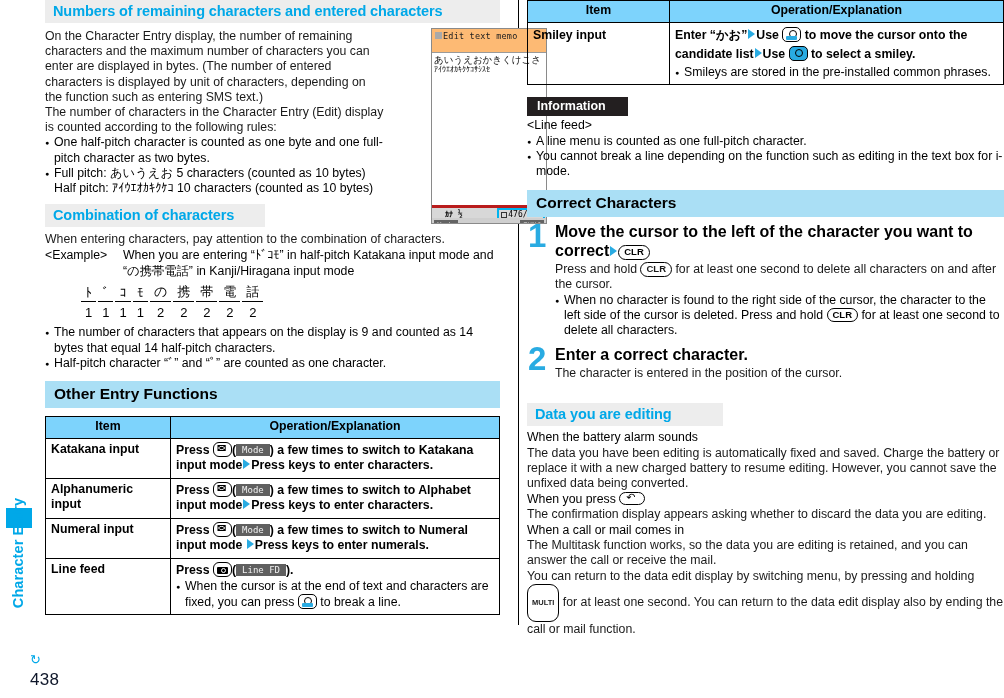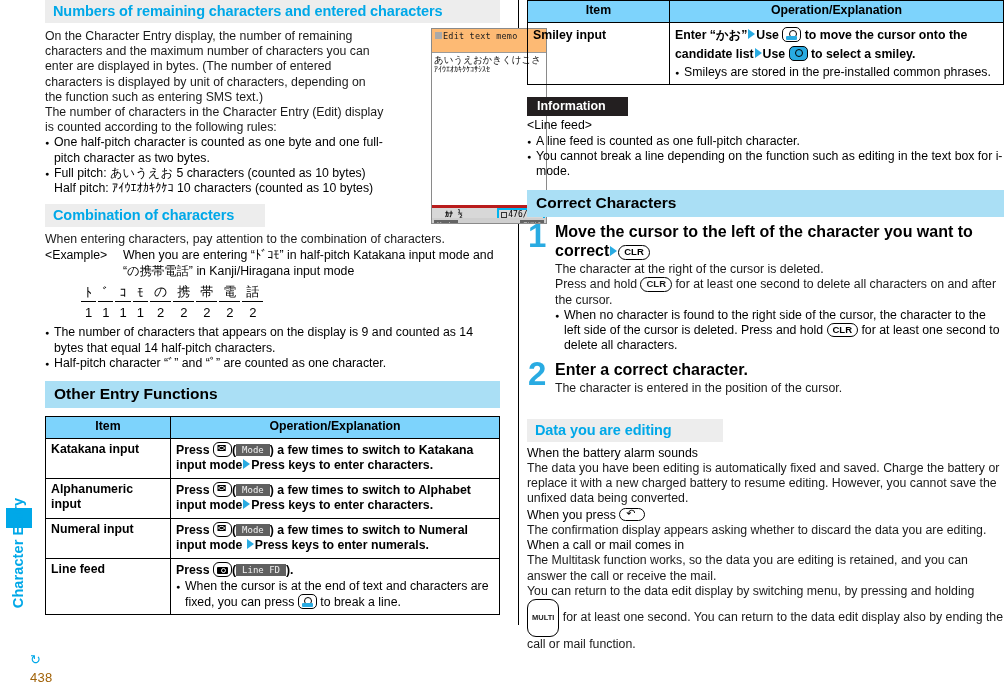--- a/index.html
+++ b/index.html
@@ -37,22 +37,22 @@
     color: #00a8e8;
     font-weight: bold;
     font-size: 14.5px;
     letter-spacing: .1px;
     text-align: center;
     white-space: nowrap;
   }
   #page-number {
     position: absolute;
     left: 30px; top: 670px;
-    font-size: 13px;
-    color: #a16207;
+    font-size: 17px;
+    color: #0f172a;
     letter-spacing: .3px;
   }
   #page-glyph {
     position: absolute;
     left: 30px; top: 653px;
     font-size: 13px;
     color: #00a8e8;
     line-height: 1;
   }
 
@@ -571,36 +571,35 @@
           </div>
         </td>
       </tr>
     </tbody>
       </table>
 
     <div style="margin-top:11px;">
       <div class="h-info">Information</div>
       <div class="b" style="font-size:12.3px; line-height:15.5px; margin-top:2px;">&lt;Line feed&gt;</div>
       <div class="bullet">
-        <span>A line feed is counted as one full-pitch character.</span>
+        <span>A line menu is counted as one full-pitch character.</span>
       </div>
       <div class="bullet">
         <span>You cannot break a line depending on the function such as editing in the text box for i-mode.</span>
       </div>
     </div>
 
     <div class="h-blue" style="margin-top:11px;">Correct Characters</div>
 
     <div class="step">
       <div class="step-num">1</div>
       <div class="step-title">
         <span>Move the cursor to the left of the character you want to correct</span><span class="tri"></span><span class="key">CLR</span>
       </div>
       <div class="step-body">
-        <p>The character at the right of the cursor is deleted.</p>
         <p>
           <span>Press and hold</span>
           <span class="key">CLR</span>
           <span>for at least one second to delete all characters on and after the cursor.</span>
         </p>
         <div class="bullet">
           <span>When no character is found to the right side of the cursor, the character to the left side of the cursor is deleted. Press and hold</span>
           <span class="key">CLR</span>
           <span>for at least one second to delete all characters.</span>
         </div>

